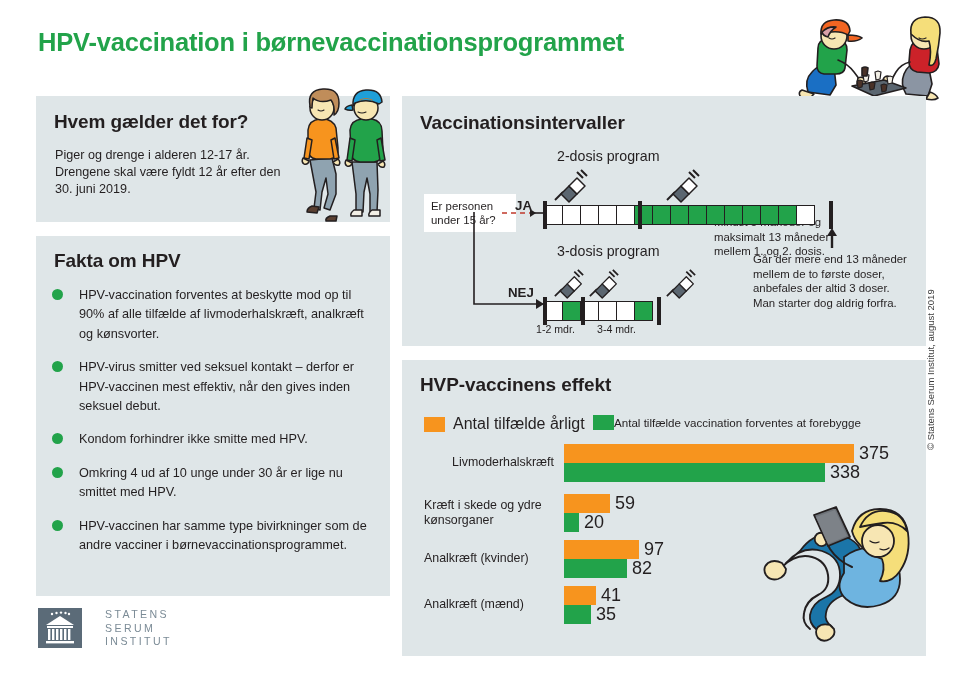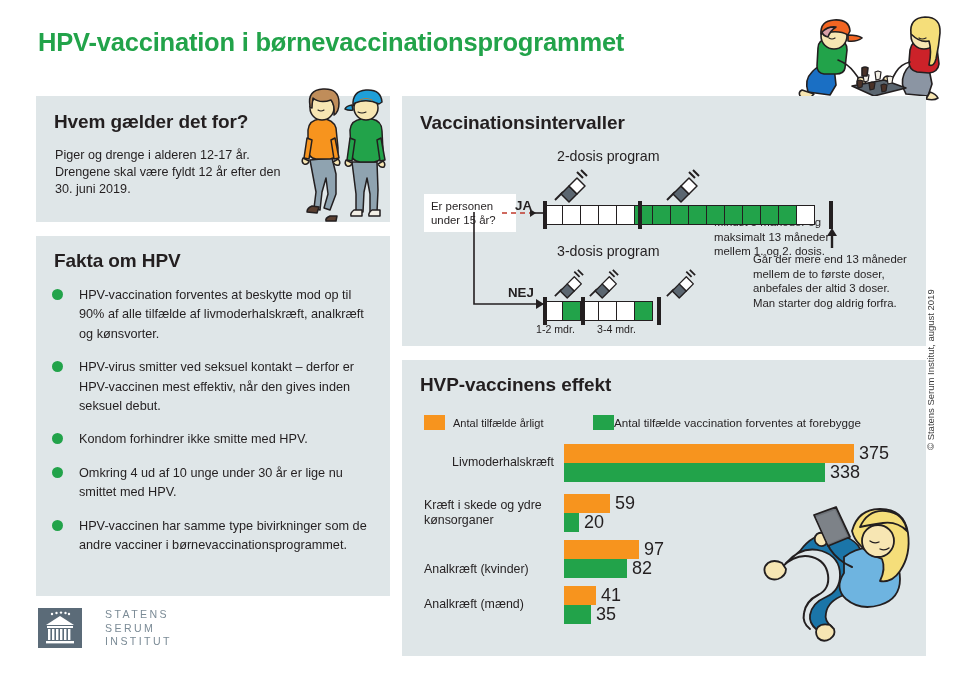--- a/index.html
+++ b/index.html
@@ -93,21 +93,21 @@
   
   .bar-track{position:absolute;display:flex;height:20px;}
   .cell{box-sizing:border-box;border:1px solid #231f20;margin-left:-1px;}
   .cell.white{background:#ffffff;}
   .cell.green{background:#22a34a;}
   .tick{position:absolute;width:4px;background:#231f20;}
 
   svg.deco{position:absolute;overflow:visible;}
 
   
-  .legend{position:absolute;left:424px;top:415px;display:flex;align-items:center;gap:8px;font-size:11px;}
+  .legend{position:absolute;left:424px;top:415px;display:flex;align-items:center;gap:8px;font-size:16px;}
   .legend2{position:absolute;left:567px;top:415px;display:flex;align-items:center;font-size:11.6px;padding-left:26px;}
   .swatch{width:21px;height:15px;display:inline-block;}
 
   .chart-rows{position:absolute;left:424px;top:444px;width:470px;}
   .chart-row{position:relative;height:100%;}
   .cat-label{
     position:absolute;left:0;width:130px;text-align:left;
     font-size:12.4px;line-height:15px;color:#231f20;
   }
   .bars{position:absolute;left:140px;top:0;}
@@ -395,21 +395,21 @@
             <div class="bar-fill" style="width: 46px; background: rgb(247, 148, 30);"></div>
             <span class="bar-value">59</span>
           </div>
           <div class="bar">
             <div class="bar-fill" style="width: 15px; background: rgb(34, 163, 74);"></div>
             <span class="bar-value">20</span>
           </div>
         </div>
       </div>
       <div class="chart-row" style="height: 46px;">
-        <div class="cat-label" style="top: 22px;">Analkræft (kvinder)</div>
+        <div class="cat-label" style="top: 11px;">Analkræft (kvinder)</div>
         <div class="bars">
           <div class="bar">
             <div class="bar-fill" style="width: 75px; background: rgb(247, 148, 30);"></div>
             <span class="bar-value">97</span>
           </div>
           <div class="bar">
             <div class="bar-fill" style="width: 63px; background: rgb(34, 163, 74);"></div>
             <span class="bar-value">82</span>
           </div>
         </div>

